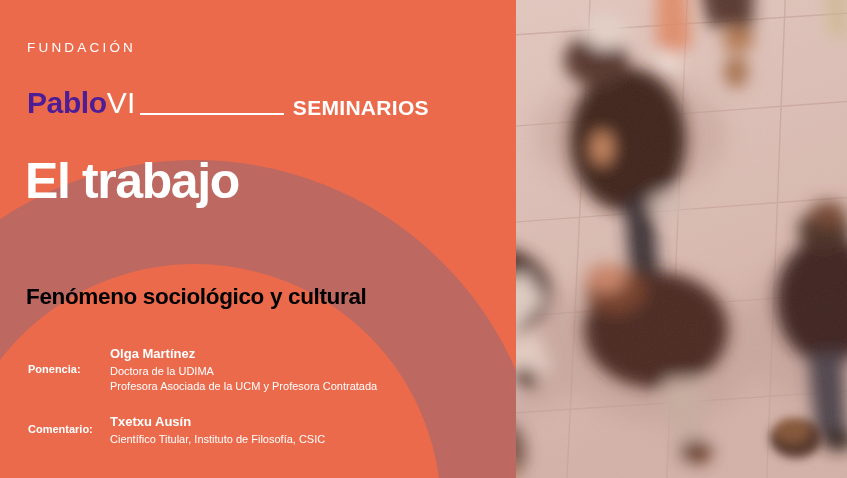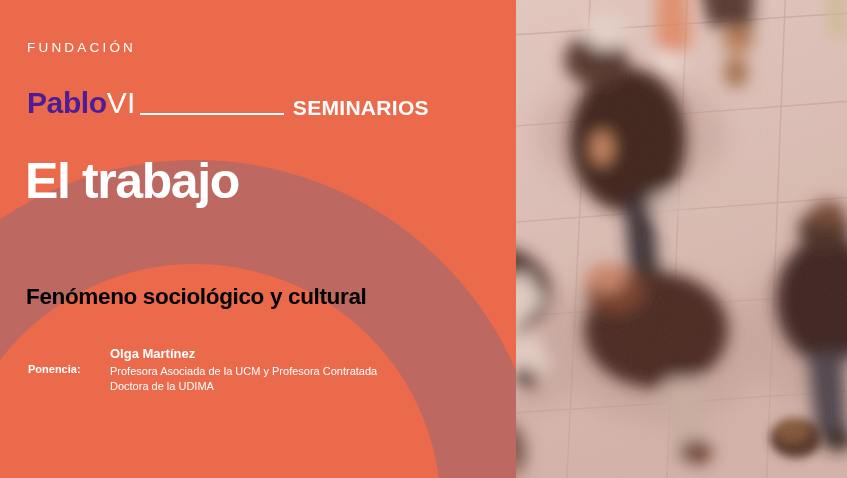--- a/index.html
+++ b/index.html
@@ -310,24 +310,31 @@
       </div>
 
       <div class="subhead">Fenómeno sociológico y cultural</div>
 
       <div class="credits">
 
         <div class="credit-group">
           <div class="credit-role">Ponencia:</div>
           <div class="credit-body">
             <div class="credit-name">Olga Martínez</div>
+            <div class="credit-desc">Doctora de la UDIMA</div>
             <div class="credit-desc">Profesora Asociada de la UCM y Profesora Contratada</div>
-            <div class="credit-desc">Doctora de la UDIMA</div>
           </div>
         </div>
 
+        <div class="credit-group">
+          <div class="credit-role">Comentario:</div>
+          <div class="credit-body">
+            <div class="credit-name">Txetxu Ausín</div>
+            <div class="credit-desc">Científico Titular, Instituto de Filosofía, CSIC</div>
+          </div>
+        </div>
 
       </div>
 
     </div>
   </div>
 
 </div>
 
 </body></html>

